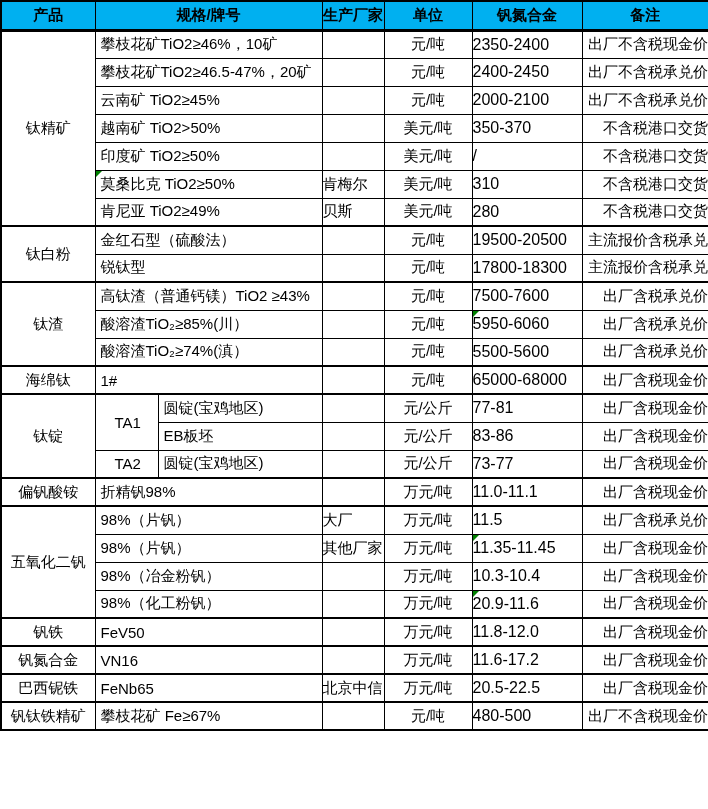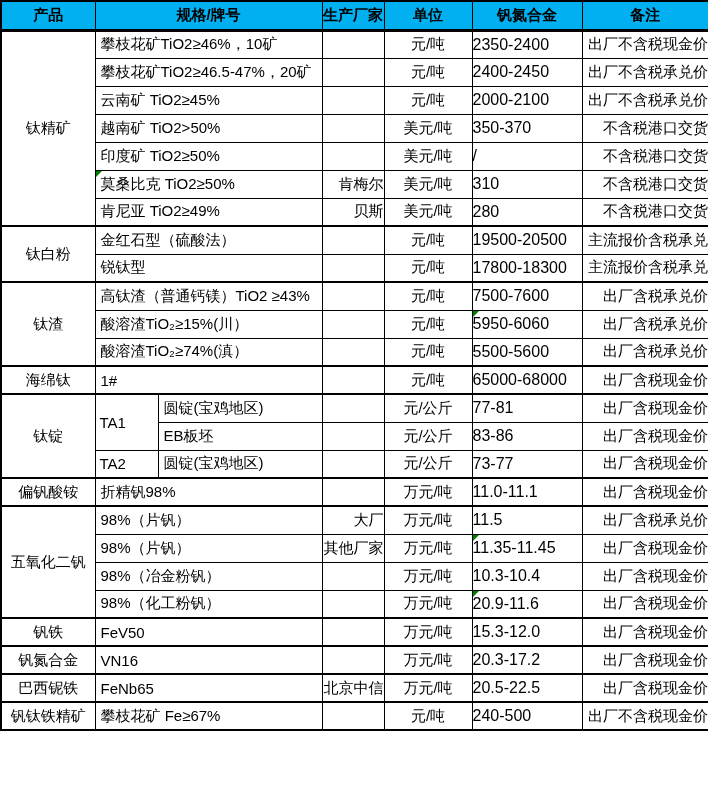--- a/index.html
+++ b/index.html
@@ -16,23 +16,23 @@
     border: 1px solid #000; padding: 0; height: 28px;
     overflow: hidden; white-space: nowrap; font-size: 15px;
     position: relative; vertical-align: middle;
   }
   thead th {
     background: #00B0F0; color: #000000; font-weight: 700;
     height: 29px; text-align: center; border-bottom: 3px solid #000;
   }
   tr.gs > td { border-top: 2px solid #000; }
   td.product { text-align: center; font-family: Liberation Serif, serif; }
-  td.grade   { text-align: left; padding-left: 4px; }
+  td.grade   { text-align: left; padding-left: 19px; }
   td.spec    { text-align: left; padding-left: 5px; }
-  td.maker   { text-align: right; }
+  td.maker   { text-align: left; }
   td.unit    { text-align: center; }
   td.price   { font-size: 16px; }
   td.note    { text-align: right; padding-left: 2px; }
   .flag {
     position: absolute; top: 0; left: 0; width: 0; height: 0;
     border-top: 6px solid #008000; border-right: 6px solid transparent;
     display: block;
   }
 </style>
 </head>
@@ -129,21 +129,21 @@
 
     <tr class="gs">
       <td class="product" rowspan="3">钛渣</td>
       <td class="spec" colspan="2">高钛渣（普通钙镁）TiO2 ≥43%</td>
       <td class="maker"></td>
       <td class="unit">元/吨</td>
       <td class="price">7500-7600</td>
       <td class="note">出厂含税承兑价</td>
     </tr>
     <tr>
-      <td class="spec" colspan="2">酸溶渣TiO₂≥15%(川）</td>
+      <td class="spec" colspan="2">酸溶渣TiO₂≥85%(川）</td>
       <td class="maker"></td>
       <td class="unit">元/吨</td>
       <td class="price"><i class="flag"></i><span>5950-6060</span></td>
       <td class="note">出厂含税承兑价</td>
     </tr>
     <tr>
       <td class="spec" colspan="2">酸溶渣TiO₂≥74%(滇）</td>
       <td class="maker"></td>
       <td class="unit">元/吨</td>
       <td class="price">5500-5600</td>
@@ -221,44 +221,44 @@
       <td class="unit">万元/吨</td>
       <td class="price"><i class="flag"></i><span>20.9-11.6</span></td>
       <td class="note">出厂含税现金价</td>
     </tr>
 
     <tr class="gs">
       <td class="product">钒铁</td>
       <td class="spec" colspan="2">FeV50</td>
       <td class="maker"></td>
       <td class="unit">万元/吨</td>
-      <td class="price">15.3-12.0</td>
+      <td class="price">11.8-12.0</td>
       <td class="note">出厂含税现金价</td>
     </tr>
 
     <tr class="gs">
       <td class="product">钒氮合金</td>
       <td class="spec" colspan="2">VN16</td>
       <td class="maker"></td>
       <td class="unit">万元/吨</td>
-      <td class="price">20.3-17.2</td>
+      <td class="price">11.6-17.2</td>
       <td class="note">出厂含税现金价</td>
     </tr>
 
     <tr class="gs">
       <td class="product">巴西铌铁</td>
       <td class="spec" colspan="2">FeNb65</td>
       <td class="maker">北京中信</td>
       <td class="unit">万元/吨</td>
       <td class="price">20.5-22.5</td>
       <td class="note">出厂含税现金价</td>
     </tr>
 
     <tr class="gs">
       <td class="product">钒钛铁精矿</td>
       <td class="spec" colspan="2">攀枝花矿 Fe≥67%</td>
       <td class="maker"></td>
       <td class="unit">元/吨</td>
-      <td class="price">240-500</td>
+      <td class="price">480-500</td>
       <td class="note">出厂不含税现金价</td>
     </tr>
   </tbody>
 </table>
 
 </body></html>

